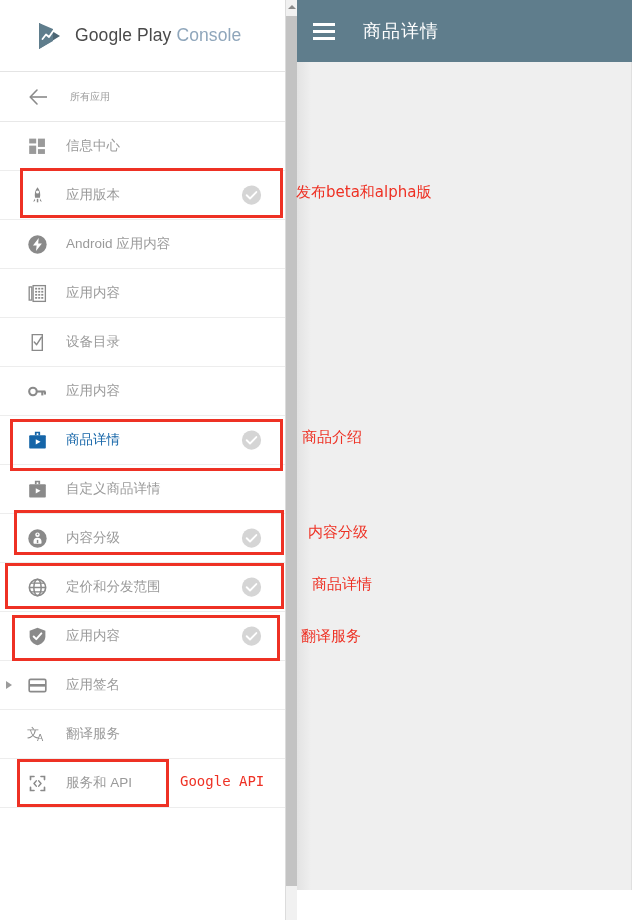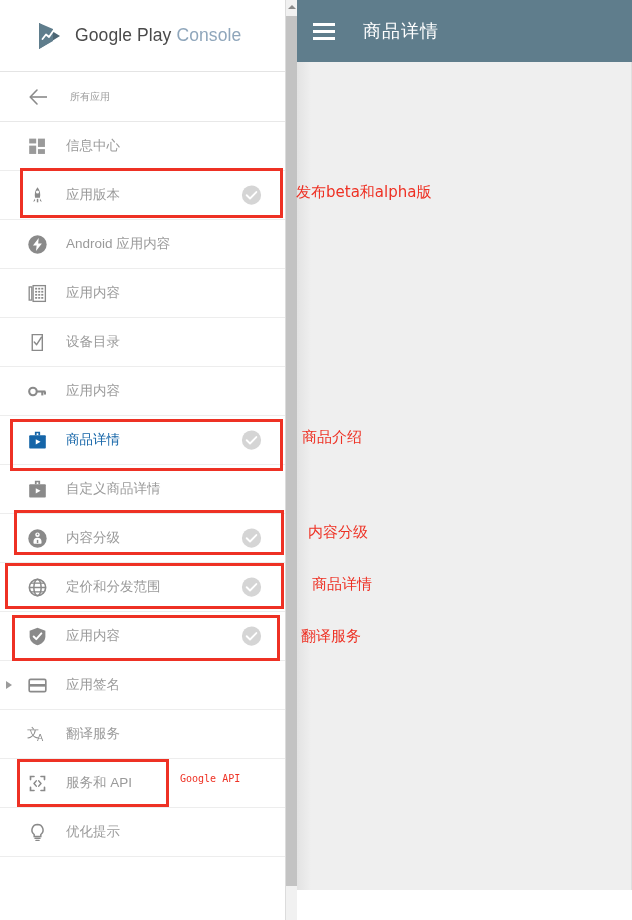--- a/index.html
+++ b/index.html
@@ -97,21 +97,21 @@
   }
   .content-bottom {
     position:absolute; left:0; top:890px; width:335px; height:30px; background:#fff;
   }
 
   
   .note {
     position:absolute; color:#ee3124; white-space:nowrap;
   }
   .note.cn  { font-family:"DejaVu Sans","Liberation Sans",sans-serif; font-size:15px; }
-  .note.mono{ font-family:"DejaVu Sans Mono","Liberation Mono",monospace; font-size:10px; }
+  .note.mono{ font-family:"DejaVu Sans Mono","Liberation Mono",monospace; font-size:14px; }
 </style>
 </head>
 <body>
 
 <div id="root">
 
   <div class="sidebar">
 
     <div class="logo-row">
       <span class="logo-mark">
@@ -333,30 +333,20 @@
             <path d="M16 4 L20 4 L20 7.5" fill="none" stroke="#8a8a8a" stroke-width="1.9" stroke-linecap="round"></path>
             <path d="M20 16.5 L20 20 L16 20" fill="none" stroke="#8a8a8a" stroke-width="1.9" stroke-linecap="round"></path>
             <path d="M8 20 L4 20 L4 16.5" fill="none" stroke="#8a8a8a" stroke-width="1.9" stroke-linecap="round"></path>
             <polyline points="10.6,9 8,12 10.6,15" fill="none" stroke="#8a8a8a" stroke-width="1.7" stroke-linecap="round" stroke-linejoin="round"></polyline>
             <polyline points="13.4,9 16,12 13.4,15" fill="none" stroke="#8a8a8a" stroke-width="1.7" stroke-linecap="round" stroke-linejoin="round"></polyline>
           </svg>
         </span>
         <span class="mi-label">服务和 API</span>
       </div>
 
-      <div class="menu-item">
-        <span class="mi-icon">
-          <svg viewBox="0 0 24 24" width="21" height="21">
-            <path d="M12 2.8 a6.4 6.4 0 0 1 3.8 11.5 v2.3 h-7.6 v-2.3 A6.4 6.4 0 0 1 12 2.8 z" fill="none" stroke="#8a8a8a" stroke-width="1.7"></path>
-            <line x1="9.2" y1="18.6" x2="14.8" y2="18.6" stroke="#8a8a8a" stroke-width="1.9" stroke-linecap="round"></line>
-            <line x1="10.3" y1="21" x2="13.7" y2="21" stroke="#8a8a8a" stroke-width="1.7" stroke-linecap="round"></line>
-          </svg>
-        </span>
-        <span class="mi-label">优化提示</span>
-      </div>
 
     </nav>
 
     <div class="redbox" style="left:20px;  top:168px; width:263px; height:50px;"></div>
     <div class="redbox" style="left:10px;  top:419px; width:273px; height:52px;"></div>
     <div class="redbox" style="left:14px;  top:510px; width:270px; height:45px;"></div>
     <div class="redbox" style="left:5px;   top:563px; width:279px; height:46px;"></div>
     <div class="redbox" style="left:12px;  top:615px; width:268px; height:46px;"></div>
     <div class="redbox" style="left:17px;  top:759px; width:152px; height:48px;"></div>
   </div>

